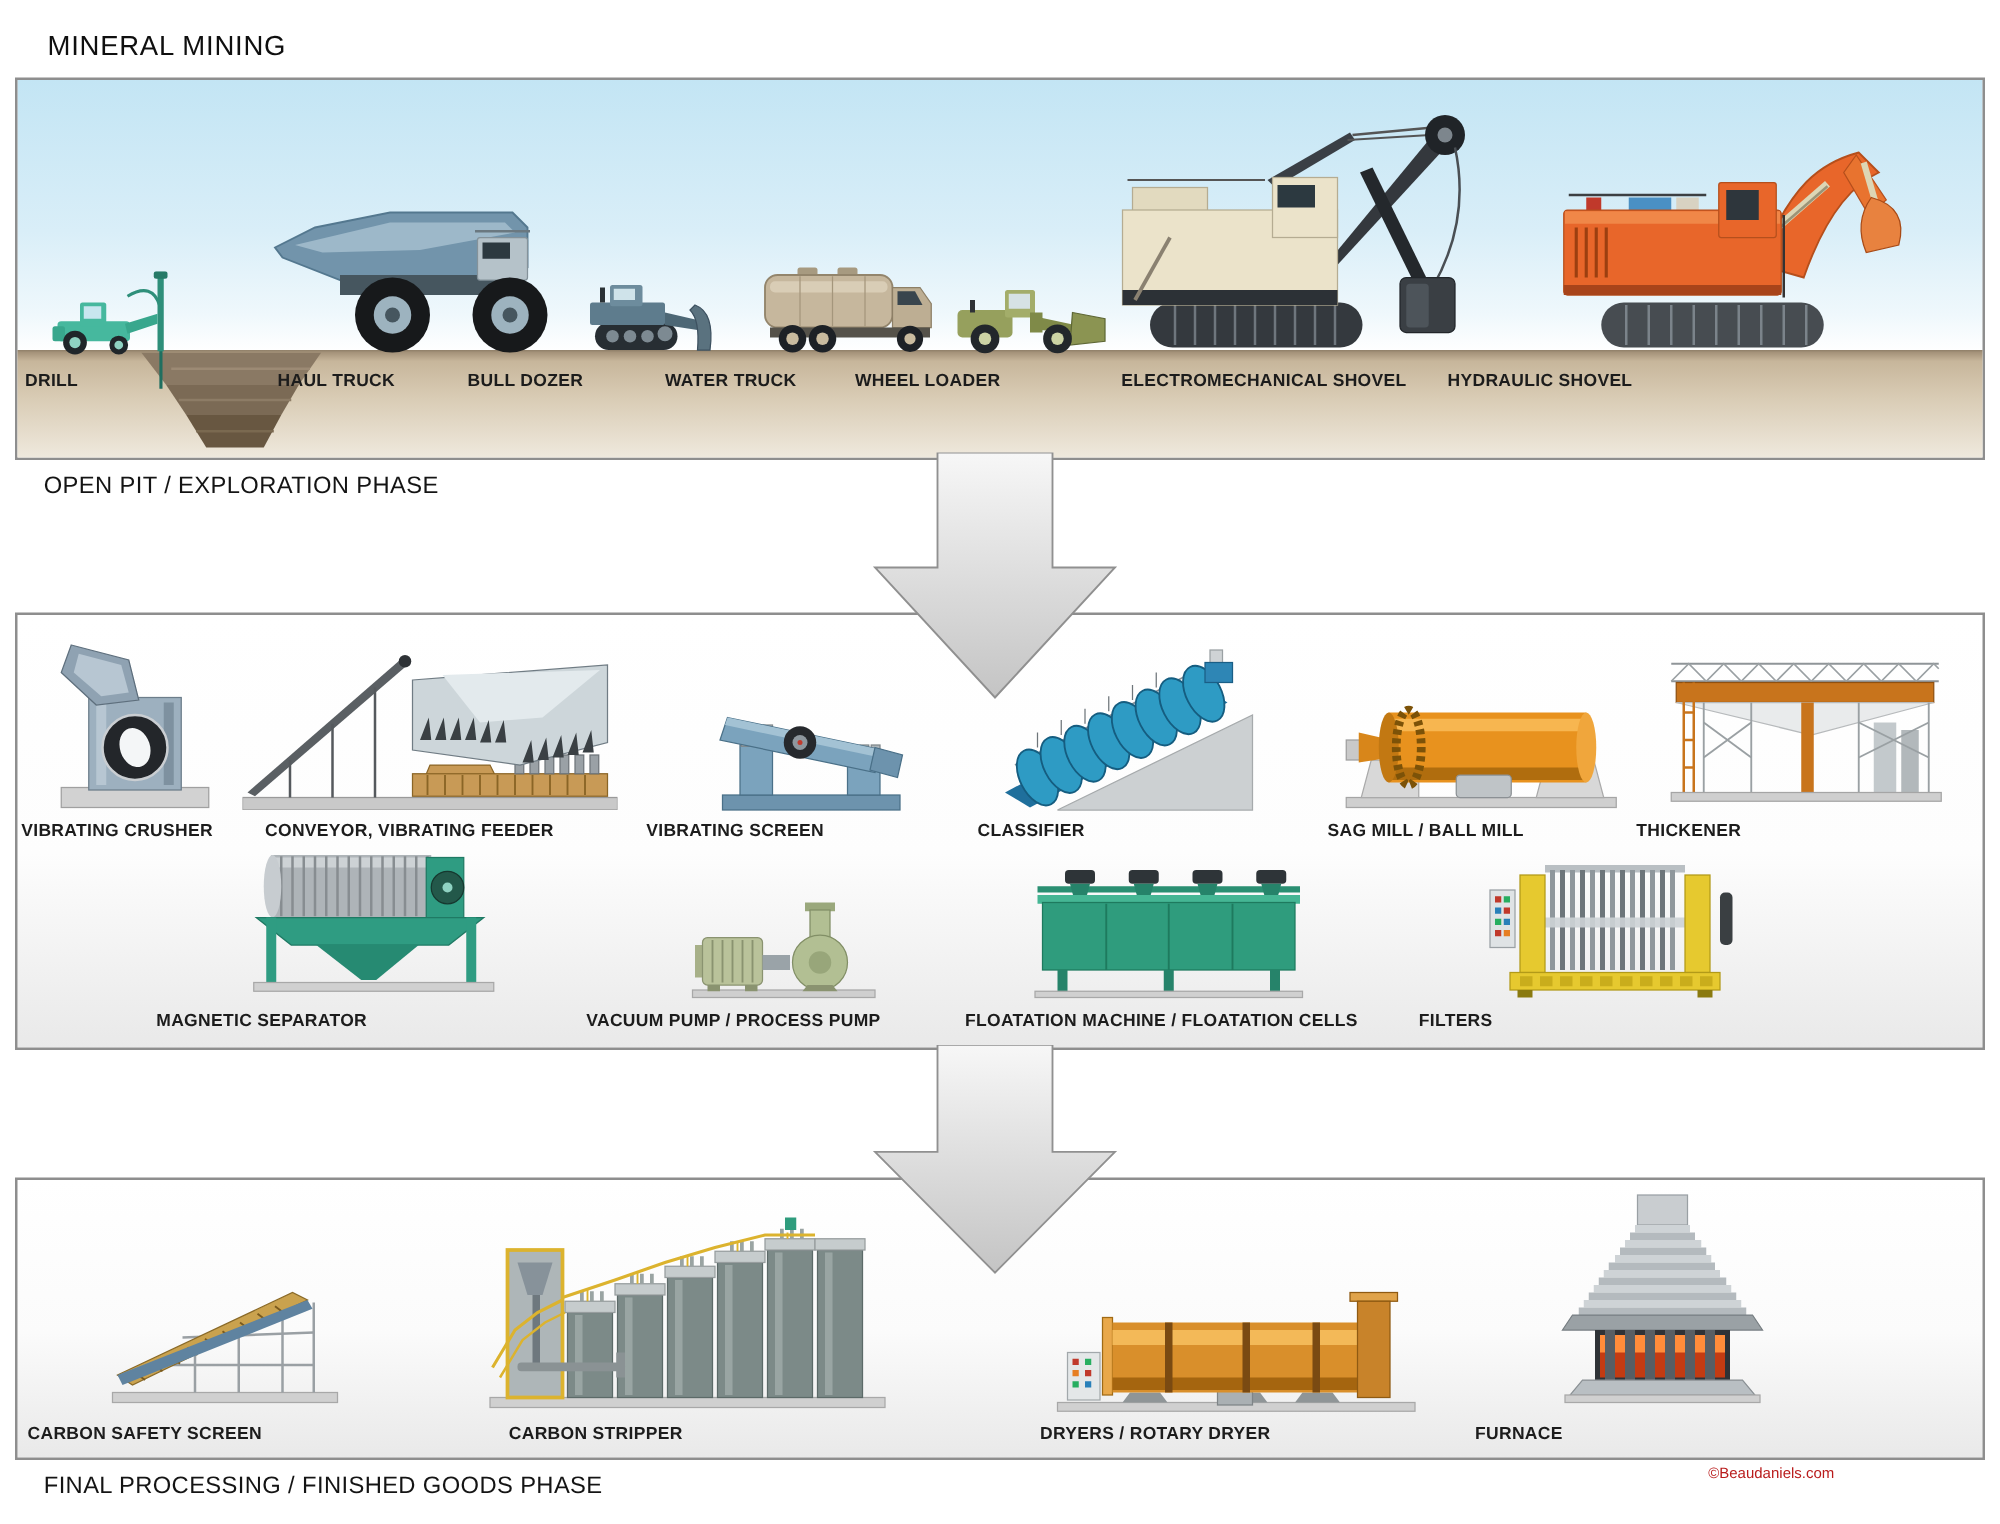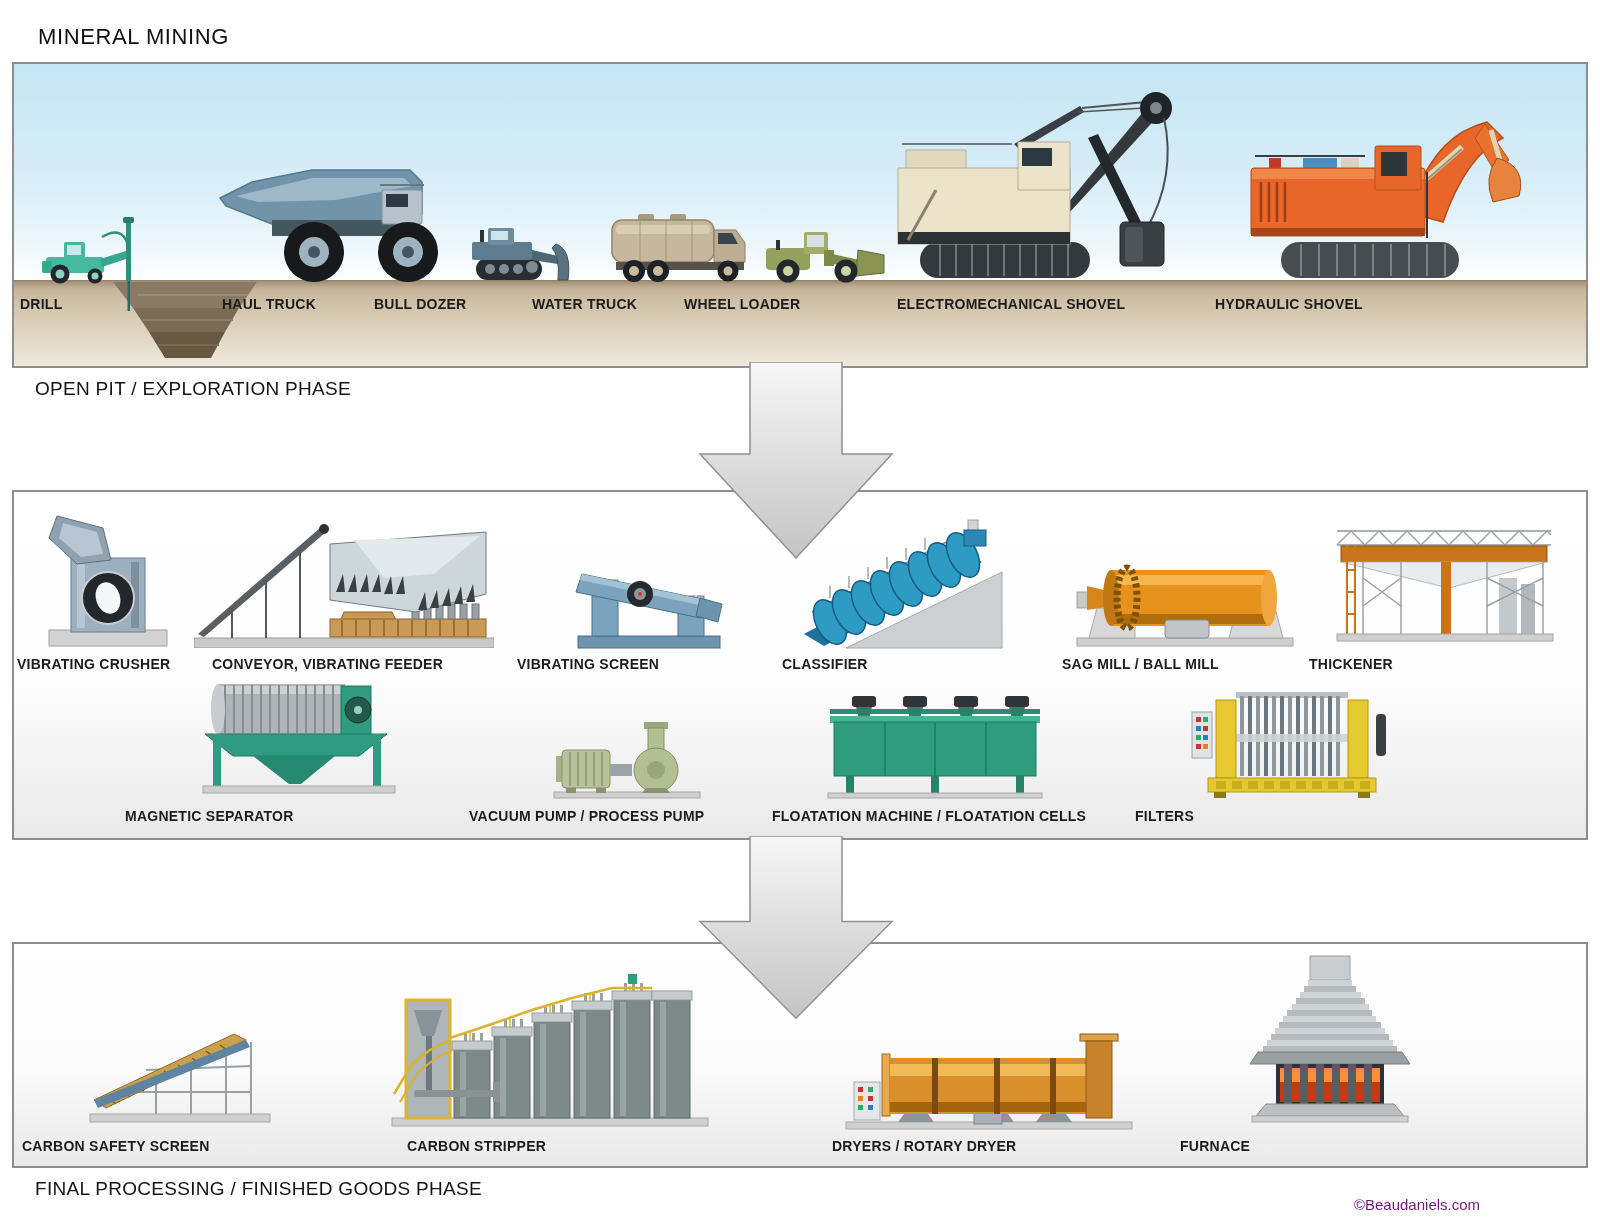--- a/index.html
+++ b/index.html
@@ -15,22 +15,22 @@
           background:linear-gradient(180deg,#ffffff 0%,#fbfbfb 55%,#e9e9e9 100%);}
   .ground{position:absolute;left:0;right:0;bottom:0;height:86px;z-index:1;
           background:linear-gradient(180deg,#8f7f68 0px,#a5937a 2px,#c7b69b 9px,#d9ccb5 45%,#efe9dd 100%);}
   .equip{position:absolute;z-index:3;}
   .equip svg{width:100%;height:100%;display:block;}
   .pit{z-index:2;}
   .elabel{position:absolute;z-index:4;font-size:14px;font-weight:bold;color:#1c1c1c;
           letter-spacing:.25px;white-space:nowrap;}
   .phase-title{position:absolute;font-size:19px;color:#141414;letter-spacing:.3px;z-index:2;}
   .arrow{position:absolute;z-index:6;}
-  .credit{position:absolute;left:1337px;top:1196px;width:160px;text-align:center;
-          font-size:15px;color:#701a75;z-index:2;}
+  .credit{position:absolute;left:1337px;top:1171px;width:160px;text-align:center;
+          font-size:12px;color:#b91c1c;z-index:2;}
 </style>
 </head>
 <body>
 
 <div class="canvas">
 
   <div class="page-title">MINERAL MINING</div>
 
   <section class="panel" id="panel1">
     <div class="ground"></div>
@@ -206,21 +206,21 @@
         <line x1="180" y1="100" x2="180" y2="166" stroke="#333" stroke-width="2"></line>
       </svg>
     </figure>
 
     <div class="elabel" style="left:6px;top:232px;width:120px">DRILL</div>
     <div class="elabel" style="left:208px;top:232px;width:260px">HAUL TRUCK</div>
     <div class="elabel" style="left:360px;top:232px;width:260px">BULL DOZER</div>
     <div class="elabel" style="left:518px;top:232px;width:260px">WATER TRUCK</div>
     <div class="elabel" style="left:670px;top:232px;width:260px">WHEEL LOADER</div>
     <div class="elabel" style="left:883px;top:232px;width:260px">ELECTROMECHANICAL SHOVEL</div>
-    <div class="elabel" style="left:1201px;top:232px;width:260px">HYDRAULIC SHOVEL</div>
+    <div class="elabel" style="left:1144px;top:232px;width:260px">HYDRAULIC SHOVEL</div>
   </section>
 
   <div class="phase-title" style="left:35px;top:378px">OPEN PIT / EXPLORATION PHASE</div>
 
   <svg class="arrow" style="left:698px;top:362px" width="196" height="198" viewBox="0 0 196 198">
     <defs>
       <linearGradient id="ag1" x1="0" y1="0" x2="0" y2="1">
         <stop offset="0" stop-color="#f7f7f7"></stop>
           <stop offset="1" stop-color="#c4c4c4"></stop>
       </linearGradient>

